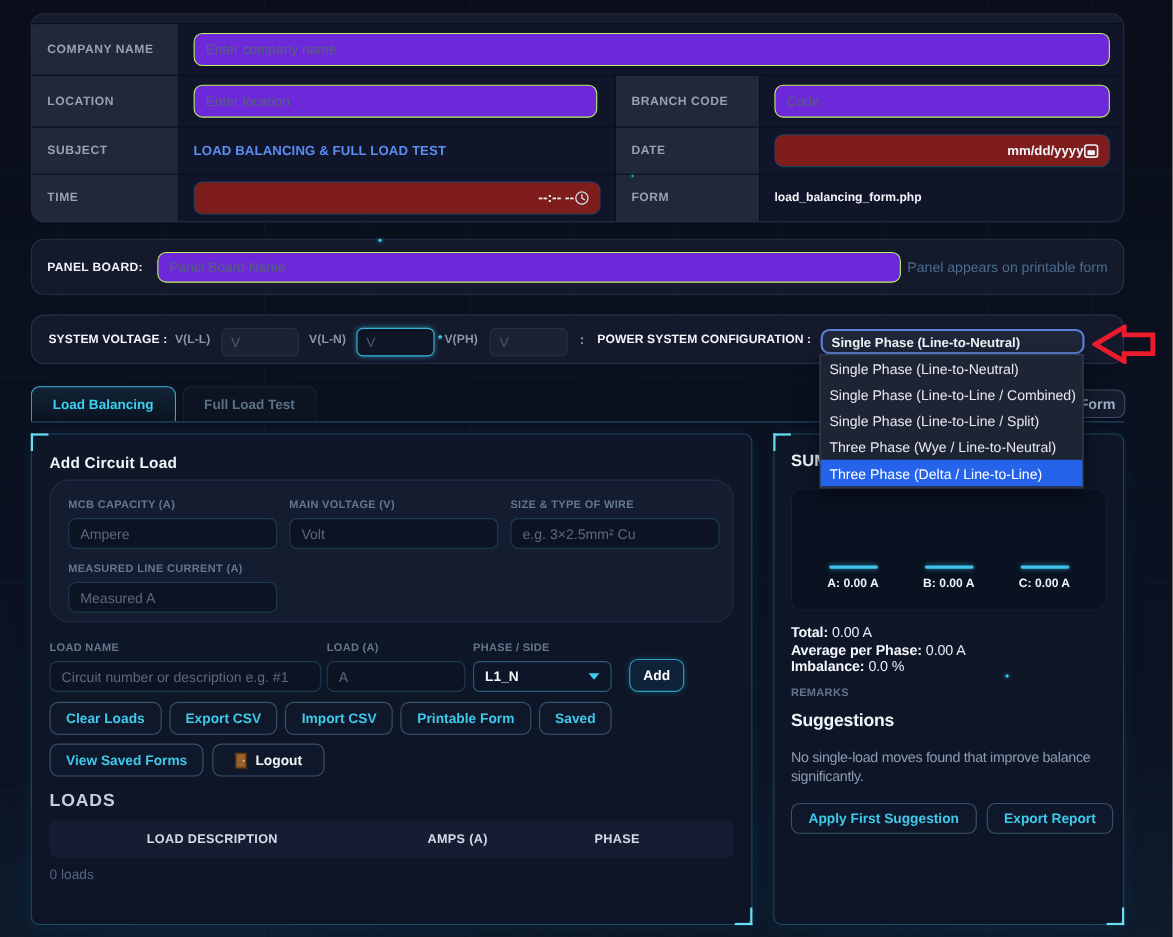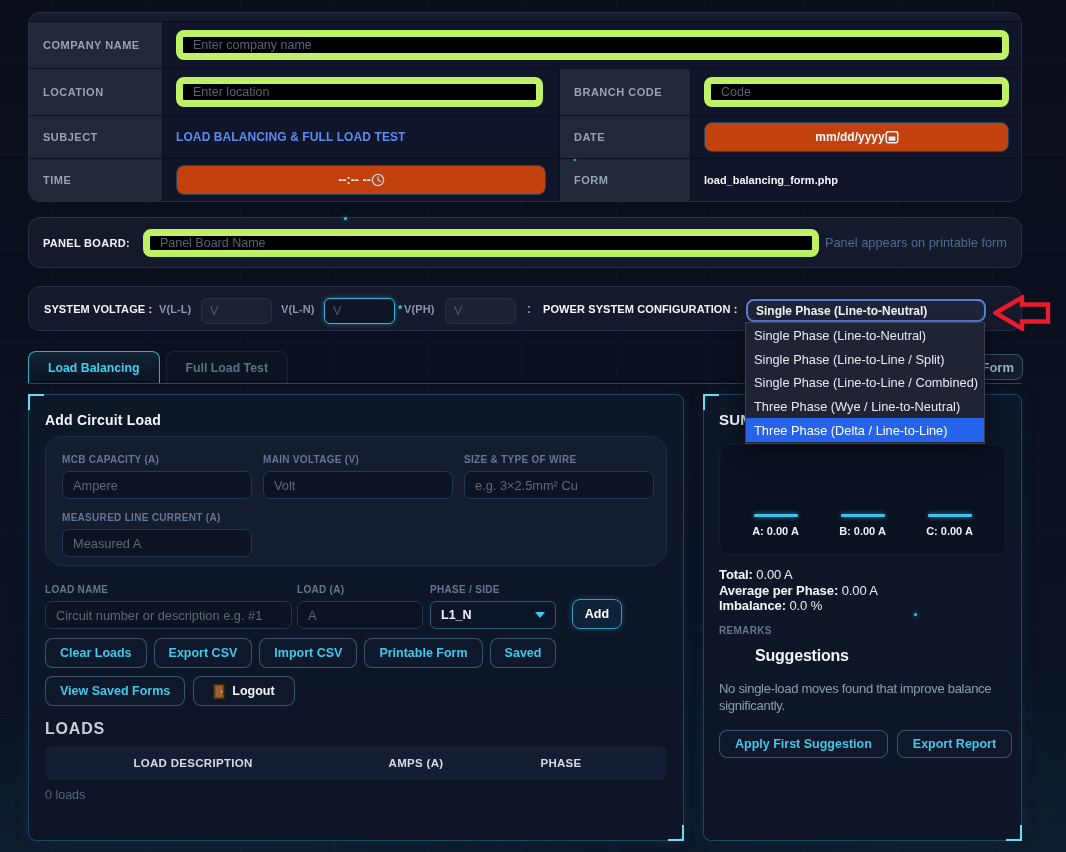--- a/index.html
+++ b/index.html
@@ -26,32 +26,32 @@
   .hrow.full { grid-template-columns:134px 1fr; }
   .hrow.split { grid-template-columns:134px 397px 131px 1fr; }
   .hrow > div { border-top:1px solid #0a0f1d; }
   .hcell-label { background:#212838; display:flex; align-items:center; padding-left:14px;
     font-size:11px; font-weight:bold; letter-spacing:0.5px; color:#98a2b6; border-right:1px solid #0a0f1d; }
   .hcell-field { background:#10152a; display:flex; align-items:center; border-right:1px solid #0a0f1d; }
   .hrow .hcell-field:last-child { border-right:none; }
   .r1,.r2 { height:47px; } .r3,.r4 { height:43px; }
 
   input, textarea { font-family:inherit; outline:none; }
-  .tinput { background:#000000; border:7px solid #bef264; border-radius:8px; height:30px;
+  .tinput { background:#6d28d9; border:1px solid #bef264; border-radius:8px; height:30px;
     color:#dfe6f0; font-size:12.5px; padding:0 10px; }
   .tinput::placeholder { color:#54627c; opacity:1; }
   .in-company { margin-left:13px; width:833px; }
   .in-location { margin-left:13px; width:367px; }
   .in-code { margin-left:13px; width:305px; }
 
   .subject-text { margin-left:13px; color:#5b8df0; font-weight:bold; font-size:12px; letter-spacing:0.1px; }
   .form-text { margin-left:13px; color:#f2f5fa; font-weight:bold; font-size:11px; }
 
-  .fakectl { background:#c2410c; border:1px solid #1f4459; border-radius:8px; height:30px;
-    display:flex; align-items:center; justify-content:center; padding:0 9px 0 10px;
+  .fakectl { background:#7f1d1d; border:1px solid #1f4459; border-radius:8px; height:30px;
+    display:flex; align-items:center; justify-content:flex-end; padding:0 9px 0 10px;
     color:#f2f5fa; font-weight:bold; font-size:12.5px; }
   .ctl-time { margin-left:13px; width:370px; }
   .ctl-date { margin-left:13px; width:305px; font-size:12px; }
   .ctl-icon { width:14px; height:14px; flex:0 0 auto; }
 
   
   .bar { border:1px solid #283049; border-radius:12px; background:#141a2c;
     display:flex; align-items:center; }
   .pboard { margin-top:15px; height:51px; padding:0 14px; }
   .pboard-label { font-size:11px; font-weight:bold; letter-spacing:0.3px; color:#eef2f8; white-space:nowrap; }
@@ -143,21 +143,21 @@
 
   .totals { margin-top:12px; font-size:13px; letter-spacing:-0.1px; color:#e8edf5; line-height:15.5px; }
   .totals b { color:#f4f7fb; }
 
   .remarks-label { margin-top:11px; font-size:10px; font-weight:bold; letter-spacing:0.3px; color:#64748e; }
   .remarks-area { margin-top:5px; width:289px; height:60px; background:#0c1422; border:1px solid #1f4459;
     border-radius:8px; color:#dfe6f0; font-size:12.8px; padding:7px 10px; resize:none; display:block; }
   .remarks-area::placeholder { color:#4f5d77; opacity:1; }
   .resize-grip { position:absolute; pointer-events:none; }
 
-  .sugg-title { margin-top:11px; font-size:16px; font-weight:bold; color:#f2f6fb; letter-spacing:-0.2px;margin-left:36px; }
+  .sugg-title { margin-top:11px; font-size:16px; font-weight:bold; color:#f2f6fb; letter-spacing:-0.2px; }
   .sugg-text { margin-top:15px; font-size:13px; letter-spacing:-0.28px; color:#8d9cb4; line-height:17.5px; width:281px; }
   .sugg-btns { margin-top:15px; display:flex; gap:9px; }
   .sugg-btns .cbtn { height:28px; padding:0 15px; }
 
   
   .popup { position:absolute; left:745px; top:322px; width:240px; background:#1f2435;
     border:1px solid #3a4154; box-shadow:0 6px 18px rgba(0,0,0,0.55); z-index:50; padding:1px 0; }
   .popup .opt { height:23.6px; display:flex; align-items:center; padding-left:8px;
     font-size:12.8px; color:#e5e9f2; white-space:nowrap; }
   .popup .opt.hl { background:#2563eb; color:#fff; }
@@ -357,22 +357,22 @@
       <div class="sugg-btns">
         <div class="cbtn">Apply First Suggestion</div>
         <div class="cbtn">Export Report</div>
       </div>
     </div>
   </div>
 </div>
 
 <div class="popup">
   <div class="opt">Single Phase (Line-to-Neutral)</div>
+  <div class="opt">Single Phase (Line-to-Line / Combined)</div>
   <div class="opt">Single Phase (Line-to-Line / Split)</div>
-  <div class="opt">Single Phase (Line-to-Line / Combined)</div>
   <div class="opt">Three Phase (Wye / Line-to-Neutral)</div>
   <div class="opt hl">Three Phase (Delta / Line-to-Line)</div>
 </div>
 
 <svg class="red-arrow" width="60" height="36" viewBox="0 0 60 36">
   <path d="M2.5 18 L29 2.5 L29 9.5 L55 9.5 L55 26.5 L29 26.5 L29 33.5 Z" fill="none" stroke="#ea1b2d" stroke-width="4.4" stroke-linejoin="miter"></path>
 </svg>
 
 <div class="dot" style="left:344px; top:217px; width:3px; height:3px;"></div>
 <div class="dot" style="left:574px; top:159px; width:2px; height:2px;"></div>

